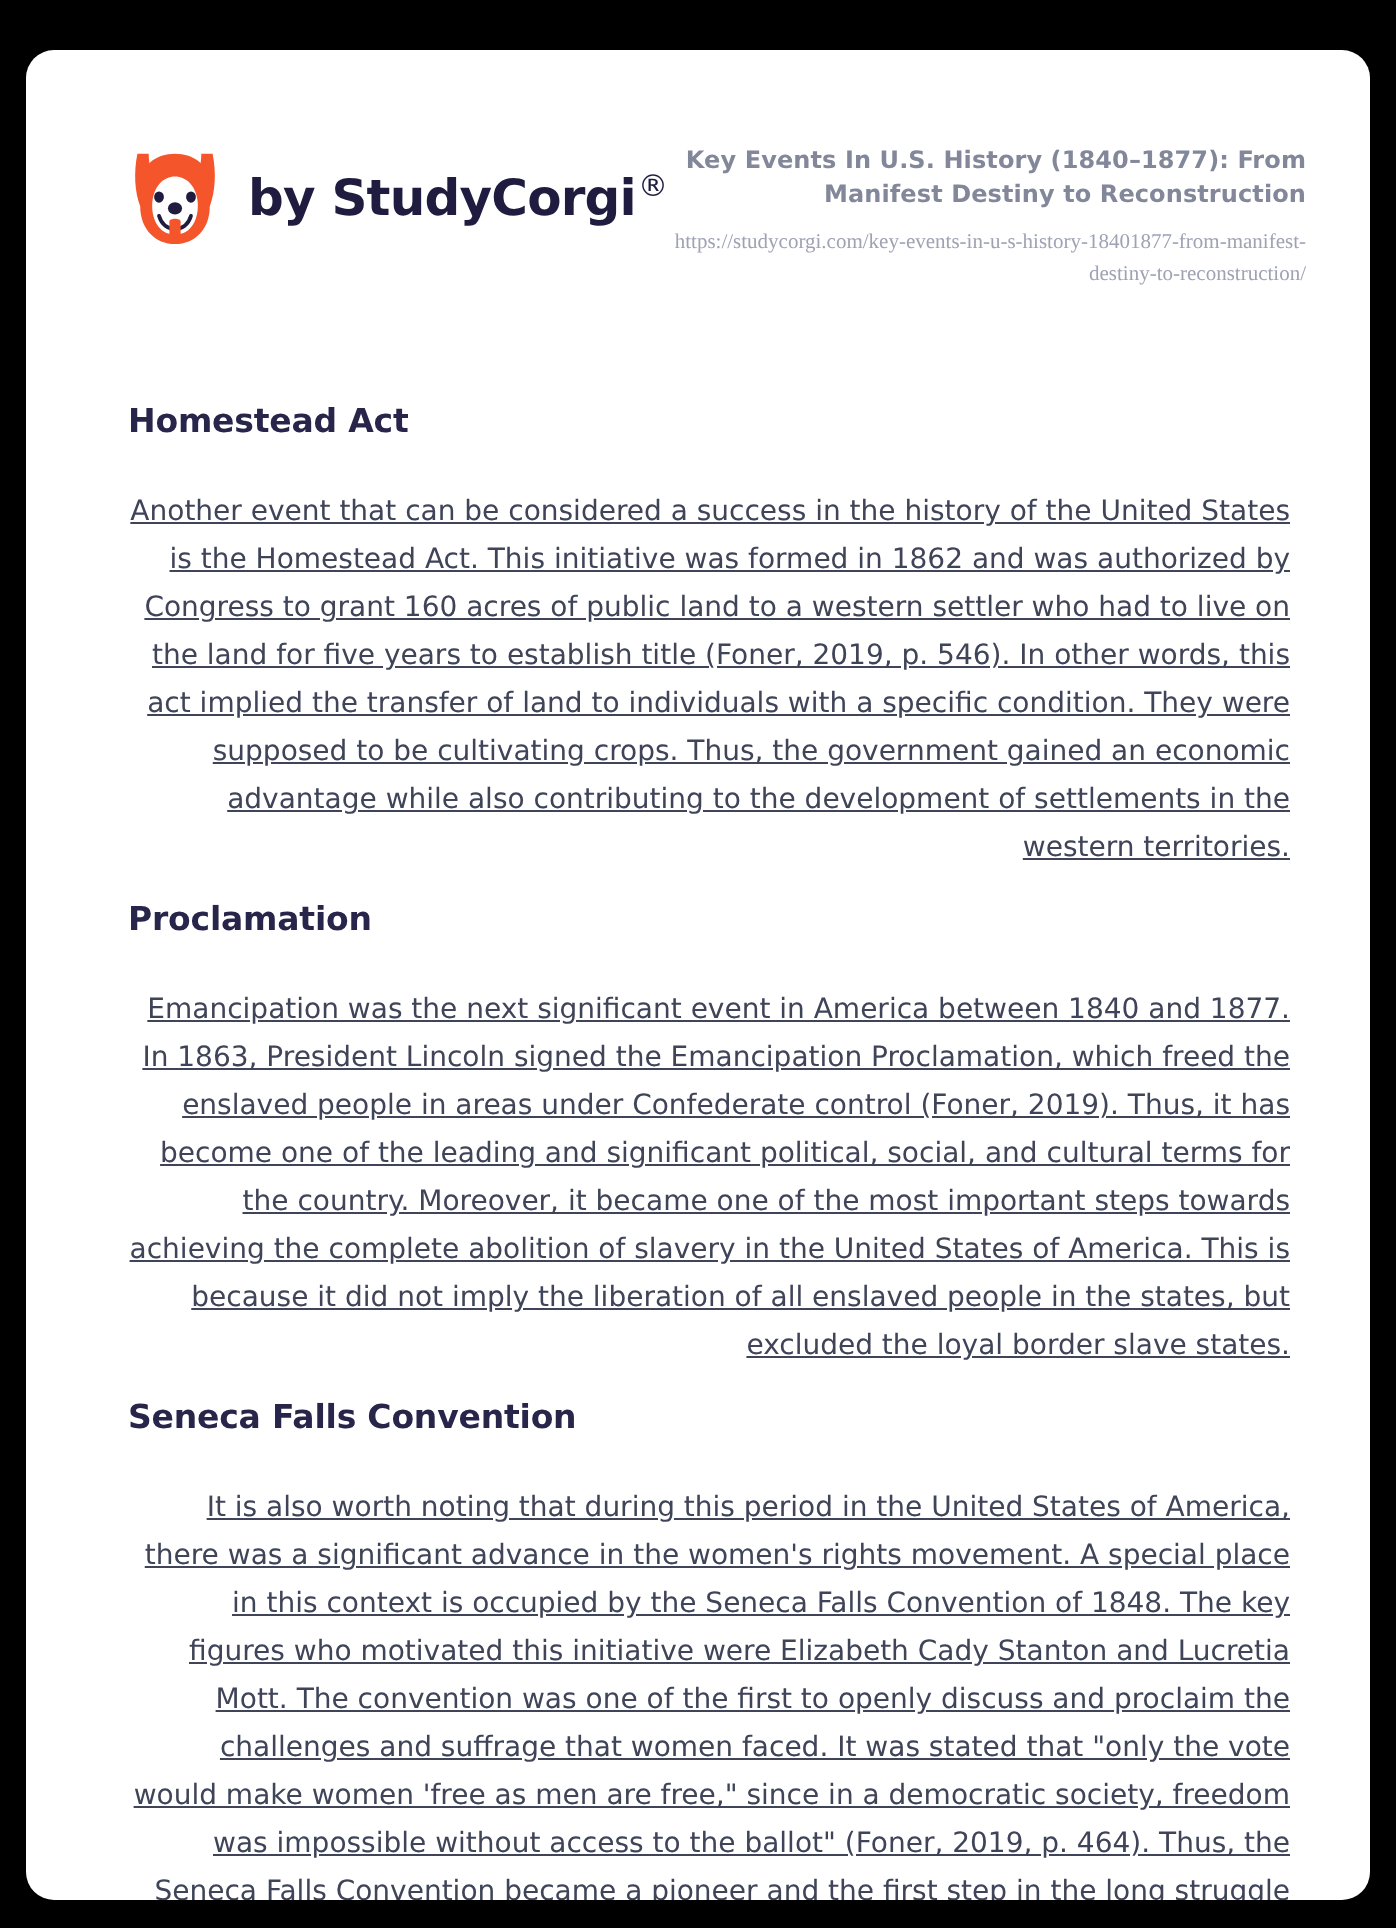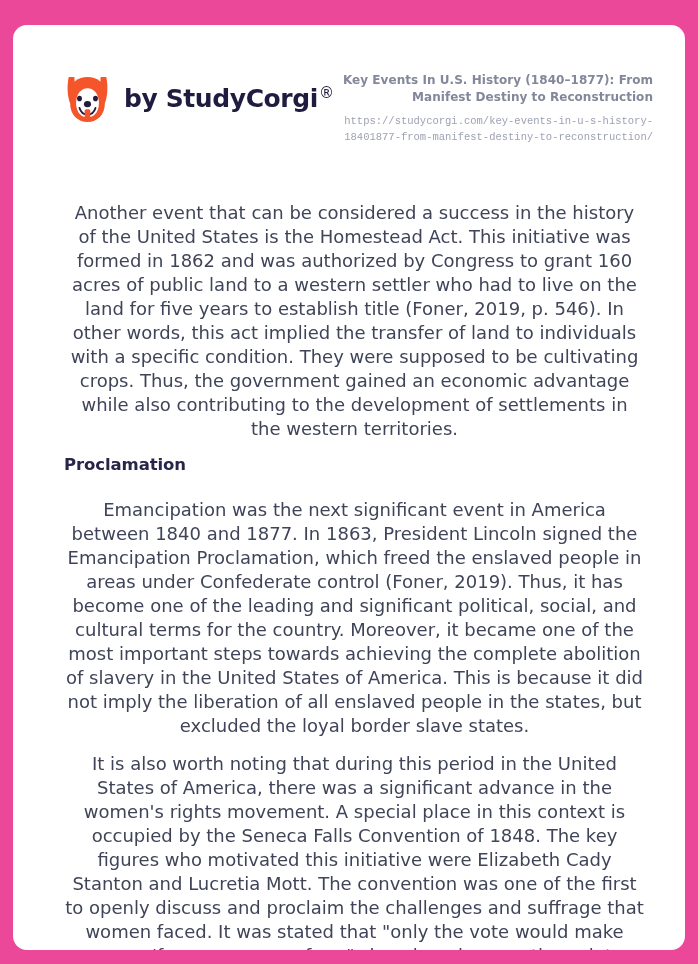--- a/index.html
+++ b/index.html
@@ -9,21 +9,21 @@
     height: 964px;
     background: #b2cdee;
     font-family: "DejaVu Sans", sans-serif;
     overflow: hidden;
   }
 
   #page-wrap {
     position: relative;
     width: 698px;
     height: 964px;
-    background: #ec4899;
+    background: #000000;
   }
 
   .paper {
     position: absolute;
     left: 13px;
     top: 25px;
     width: 672px;
     height: 925px;
     background: #ffffff;
     border-radius: 14px;
@@ -80,21 +80,21 @@
   .header-title {
     font-family: "DejaVu Sans", sans-serif;
     font-size: 12px;
     font-weight: 700;
     color: #83879a;
     line-height: 1.45;
     letter-spacing: 0.05px;
   }
 
   .header-url {
-    font-family: Liberation Mono, monospace;
+    font-family: Liberation Serif, serif;
     font-size: 10.5px;
     font-weight: 400;
     color: #9ea2b3;
     line-height: 1.5;
     margin-top: 7px;
     word-break: break-word;
   }
 
   
   .doc-body {
@@ -110,25 +110,26 @@
     font-weight: 700;
     color: #28254b;
     letter-spacing: -0.1px;
     margin-bottom: 24px;
   }
 
   .section + .section .section-heading { margin-bottom: 24px; }
 
   .para {
     font-family: "DejaVu Sans", sans-serif;
-    font-size: 18px;
+    font-size: 14px;
     line-height: 24px;
     color: #3f4458;
-    text-align: center;
+    text-align: right;
     margin-bottom: 28px;
+    text-decoration: underline;
   }
 
   .para:last-child { margin-bottom: 0; }
 
   .sec-emancipation { margin-top: 14px; }
   .sec-seneca { margin-top: 14px; }
 </style>
 </head>
 <body>
 
@@ -165,28 +166,30 @@
       <div class="header-meta">
         <div class="header-title">Key Events In U.S. History (1840–1877): From Manifest Destiny to Reconstruction</div>
         <div class="header-url">https://studycorgi.com/key-events-in-u-s-history-18401877-from-manifest-destiny-to-reconstruction/</div>
       </div>
 
     </div>
 
     <div class="doc-body">
 
       <div class="section">
+        <h2 class="section-heading">Homestead Act</h2>
         <p class="para">Another event that can be considered a success in the history of the United States is the Homestead Act. This initiative was formed in 1862 and was authorized by Congress to grant 160 acres of public land to a western settler who had to live on the land for five years to establish title (Foner, 2019, p. 546). In other words, this act implied the transfer of land to individuals with a specific condition. They were supposed to be cultivating crops. Thus, the government gained an economic advantage while also contributing to the development of settlements in the western territories.</p>
       </div>
 
       <div class="section sec-emancipation">
         <h2 class="section-heading">Proclamation</h2>
         <p class="para">Emancipation was the next significant event in America between 1840 and 1877. In 1863, President Lincoln signed the Emancipation Proclamation, which freed the enslaved people in areas under Confederate control (Foner, 2019). Thus, it has become one of the leading and significant political, social, and cultural terms for the country. Moreover, it became one of the most important steps towards achieving the complete abolition of slavery in the United States of America. This is because it did not imply the liberation of all enslaved people in the states, but excluded the loyal border slave states.</p>
       </div>
 
       <div class="section sec-seneca">
+        <h2 class="section-heading">Seneca Falls Convention</h2>
         <p class="para">It is also worth noting that during this period in the United States of America, there was a significant advance in the women's rights movement. A special place in this context is occupied by the Seneca Falls Convention of 1848. The key figures who motivated this initiative were Elizabeth Cady Stanton and Lucretia Mott. The convention was one of the first to openly discuss and proclaim the challenges and suffrage that women faced. It was stated that "only the vote would make women 'free as men are free," since in a democratic society, freedom was impossible without access to the ballot" (Foner, 2019, p. 464). Thus, the Seneca Falls Convention became a pioneer and the first step in the long struggle for equality between women and men</p>
       </div>
 
     </div>
 
   </div>
 </div>
 
 </body></html>

